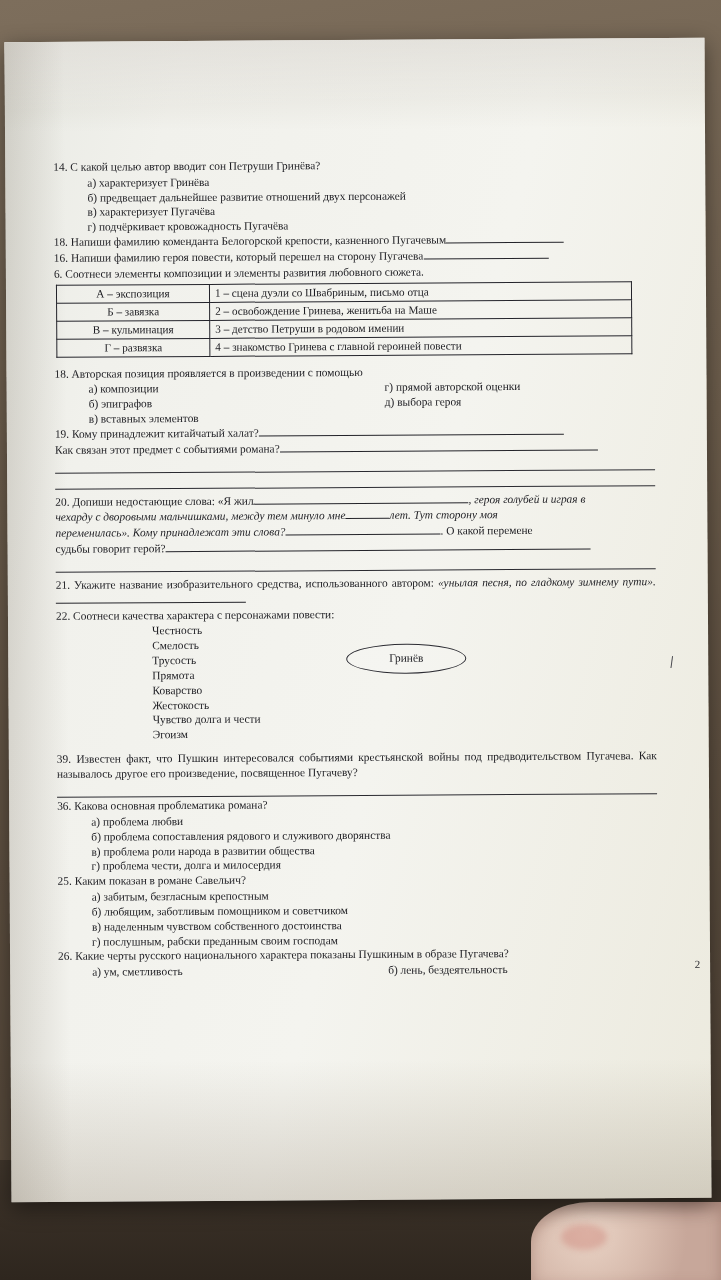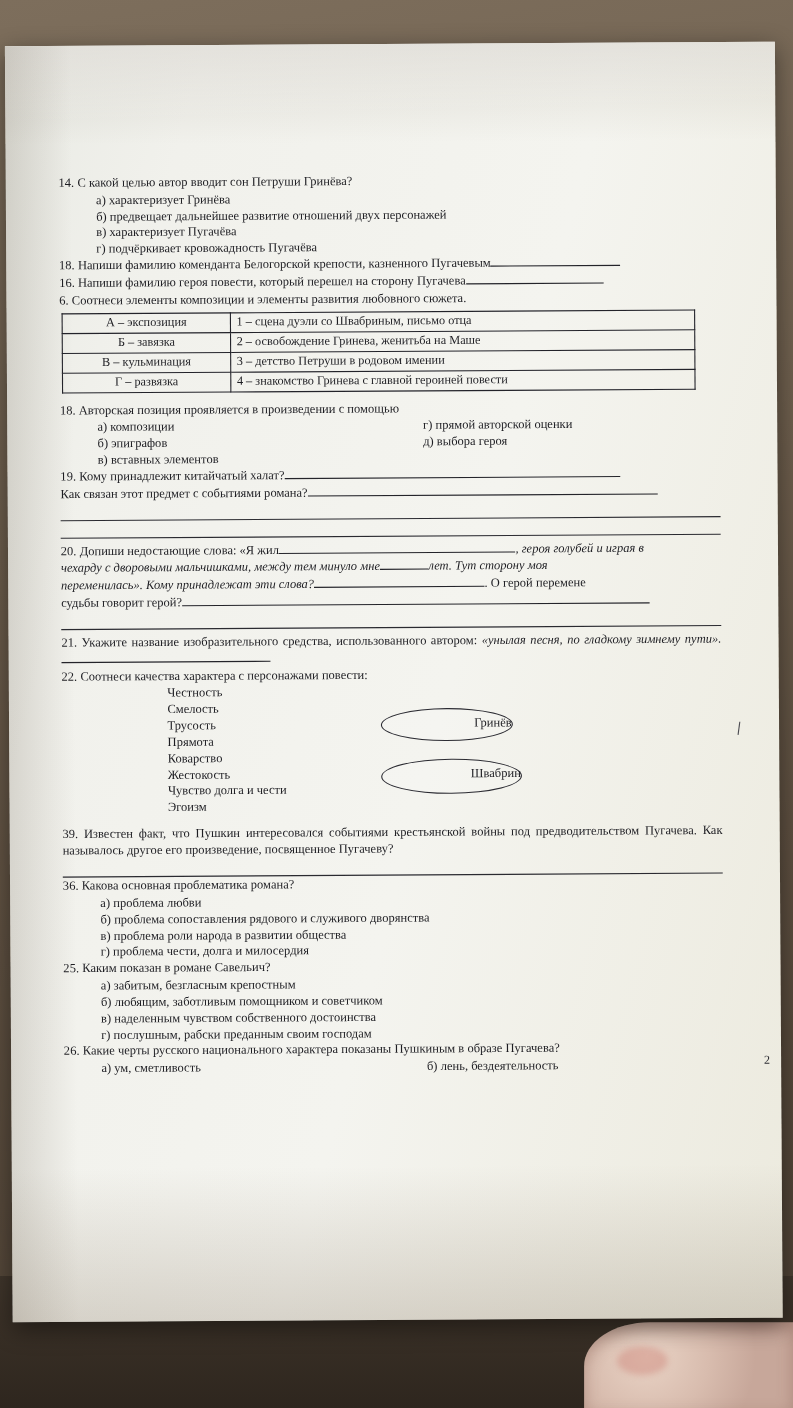--- a/index.html
+++ b/index.html
@@ -156,21 +156,21 @@
     margin-top: 1px;
   }
   .traits {
     margin-left: 96px;
   }
   .traits div { line-height: 1.30; }
   .ellipse {
     position: absolute;
     border: 1px solid #2c2c33;
     border-radius: 50%;
-    text-align: right;
+    text-align: center;
     font-size: 11.4px;
     line-height: 26px;
     background: rgba(255,255,255,0.15);
   }
   .ell-grinev { left: 290px; top: 22px; width: 118px; height: 28px; }
   .ell-shvabrin { left: 290px; top: 68px; width: 126px; height: 30px; }
 
   .pagenum {
     position: absolute;
     right: 10px;
@@ -280,21 +280,21 @@
     <div class="gap-small"></div>
 
     <div class="q justify">
       <span class="qnum">20.</span>
       <span>Допиши недостающие слова: «Я жил</span><span class="fill" style="width:215px"></span><span class="italic">, героя голубей и играя в</span>
     </div>
     <div class="q justify">
       <span class="italic">чехарду с дворовыми мальчишками, между тем минуло мне</span><span class="fill" style="width:44px"></span><span class="italic">лет. Тут сторону моя</span>
     </div>
     <div class="q justify">
-      <span class="italic">переменилась». Кому принадлежат эти слова?</span><span class="fill" style="width:155px"></span><span>. О герой перемене</span>
+      <span class="italic">переменилась». Кому принадлежат эти слова?</span><span class="fill" style="width:155px"></span><span>. О какой перемене</span>
     </div>
     <div class="q">
       <span>судьбы говорит герой?</span><span class="fill" style="width:425px"></span>
     </div>
     <div class="ruleline"></div>
 
     <div class="gap-small"></div>
 
     <div class="q justify">
       <span class="qnum">21.</span>
@@ -311,21 +311,20 @@
         <div>Честность</div>
         <div>Смелость</div>
         <div>Трусость</div>
         <div>Прямота</div>
         <div>Коварство</div>
         <div>Жестокость</div>
         <div>Чувство долга и чести</div>
         <div>Эгоизм</div>
       </div>
       <div class="ellipse ell-grinev">Гринёв</div>
-      <div class="ellipse ell-shvabrin">Швабрин</div>
     </div>
 
     <div class="q justify">
       <span class="qnum">39.</span>
       <span>Известен факт, что Пушкин интересовался событиями крестьянской войны под предводительством Пугачева. Как называлось другое его произведение, посвященное Пугачеву?</span>
     </div>
     <div class="ruleline"></div>
 
     <div class="q">
       <span class="qnum">36.</span>

